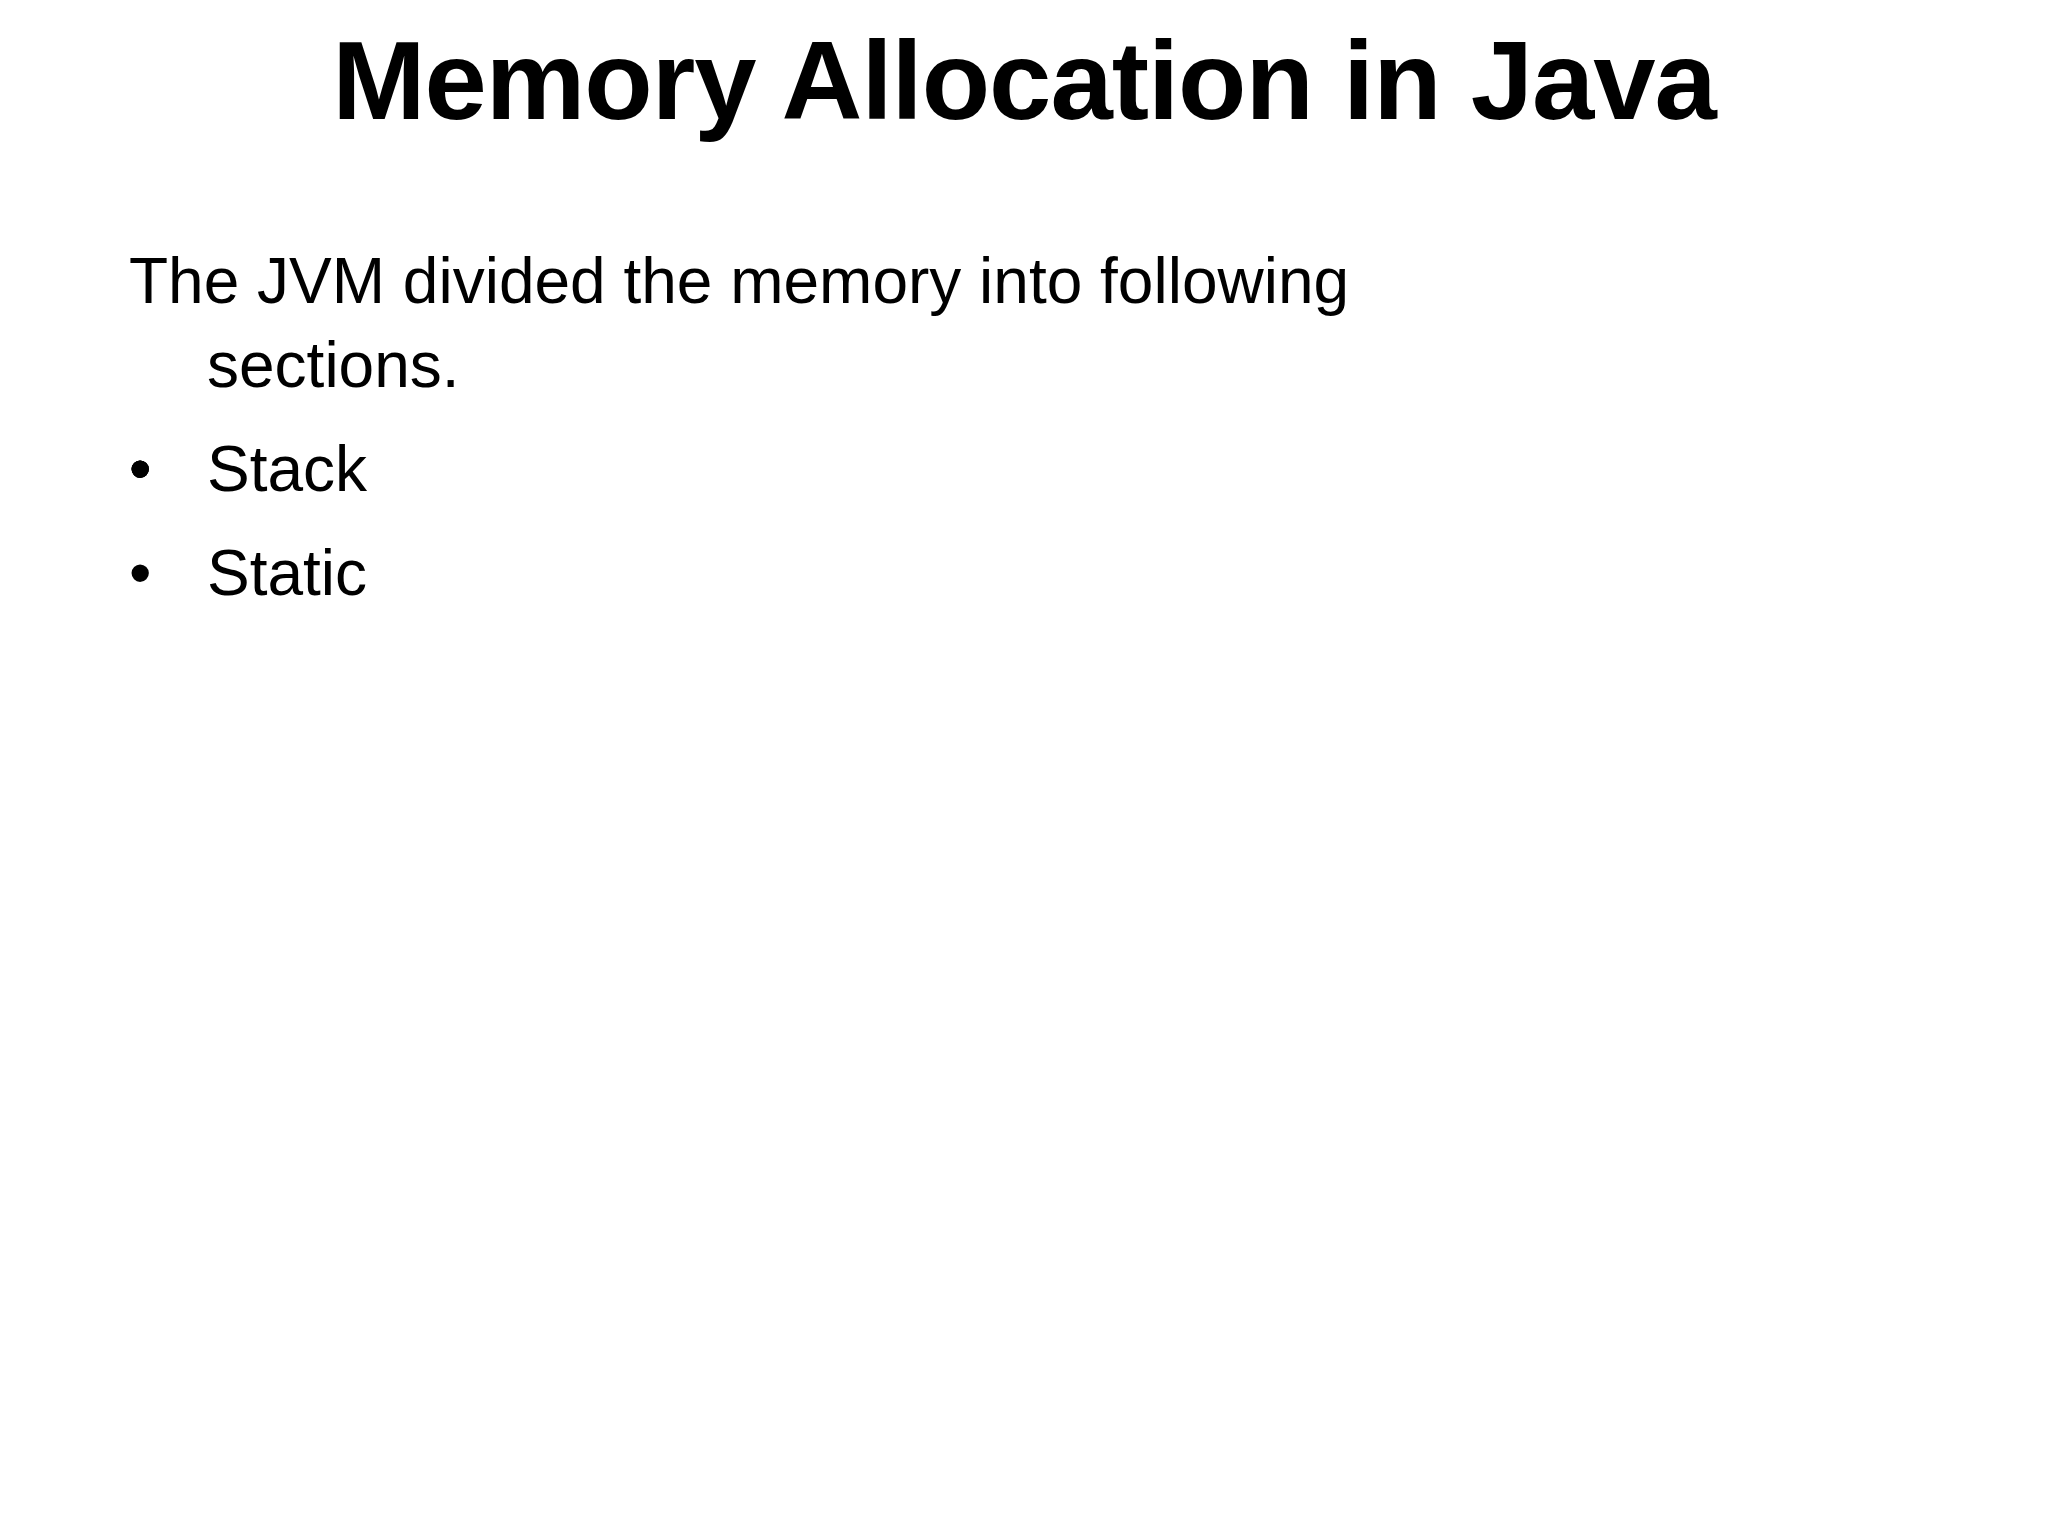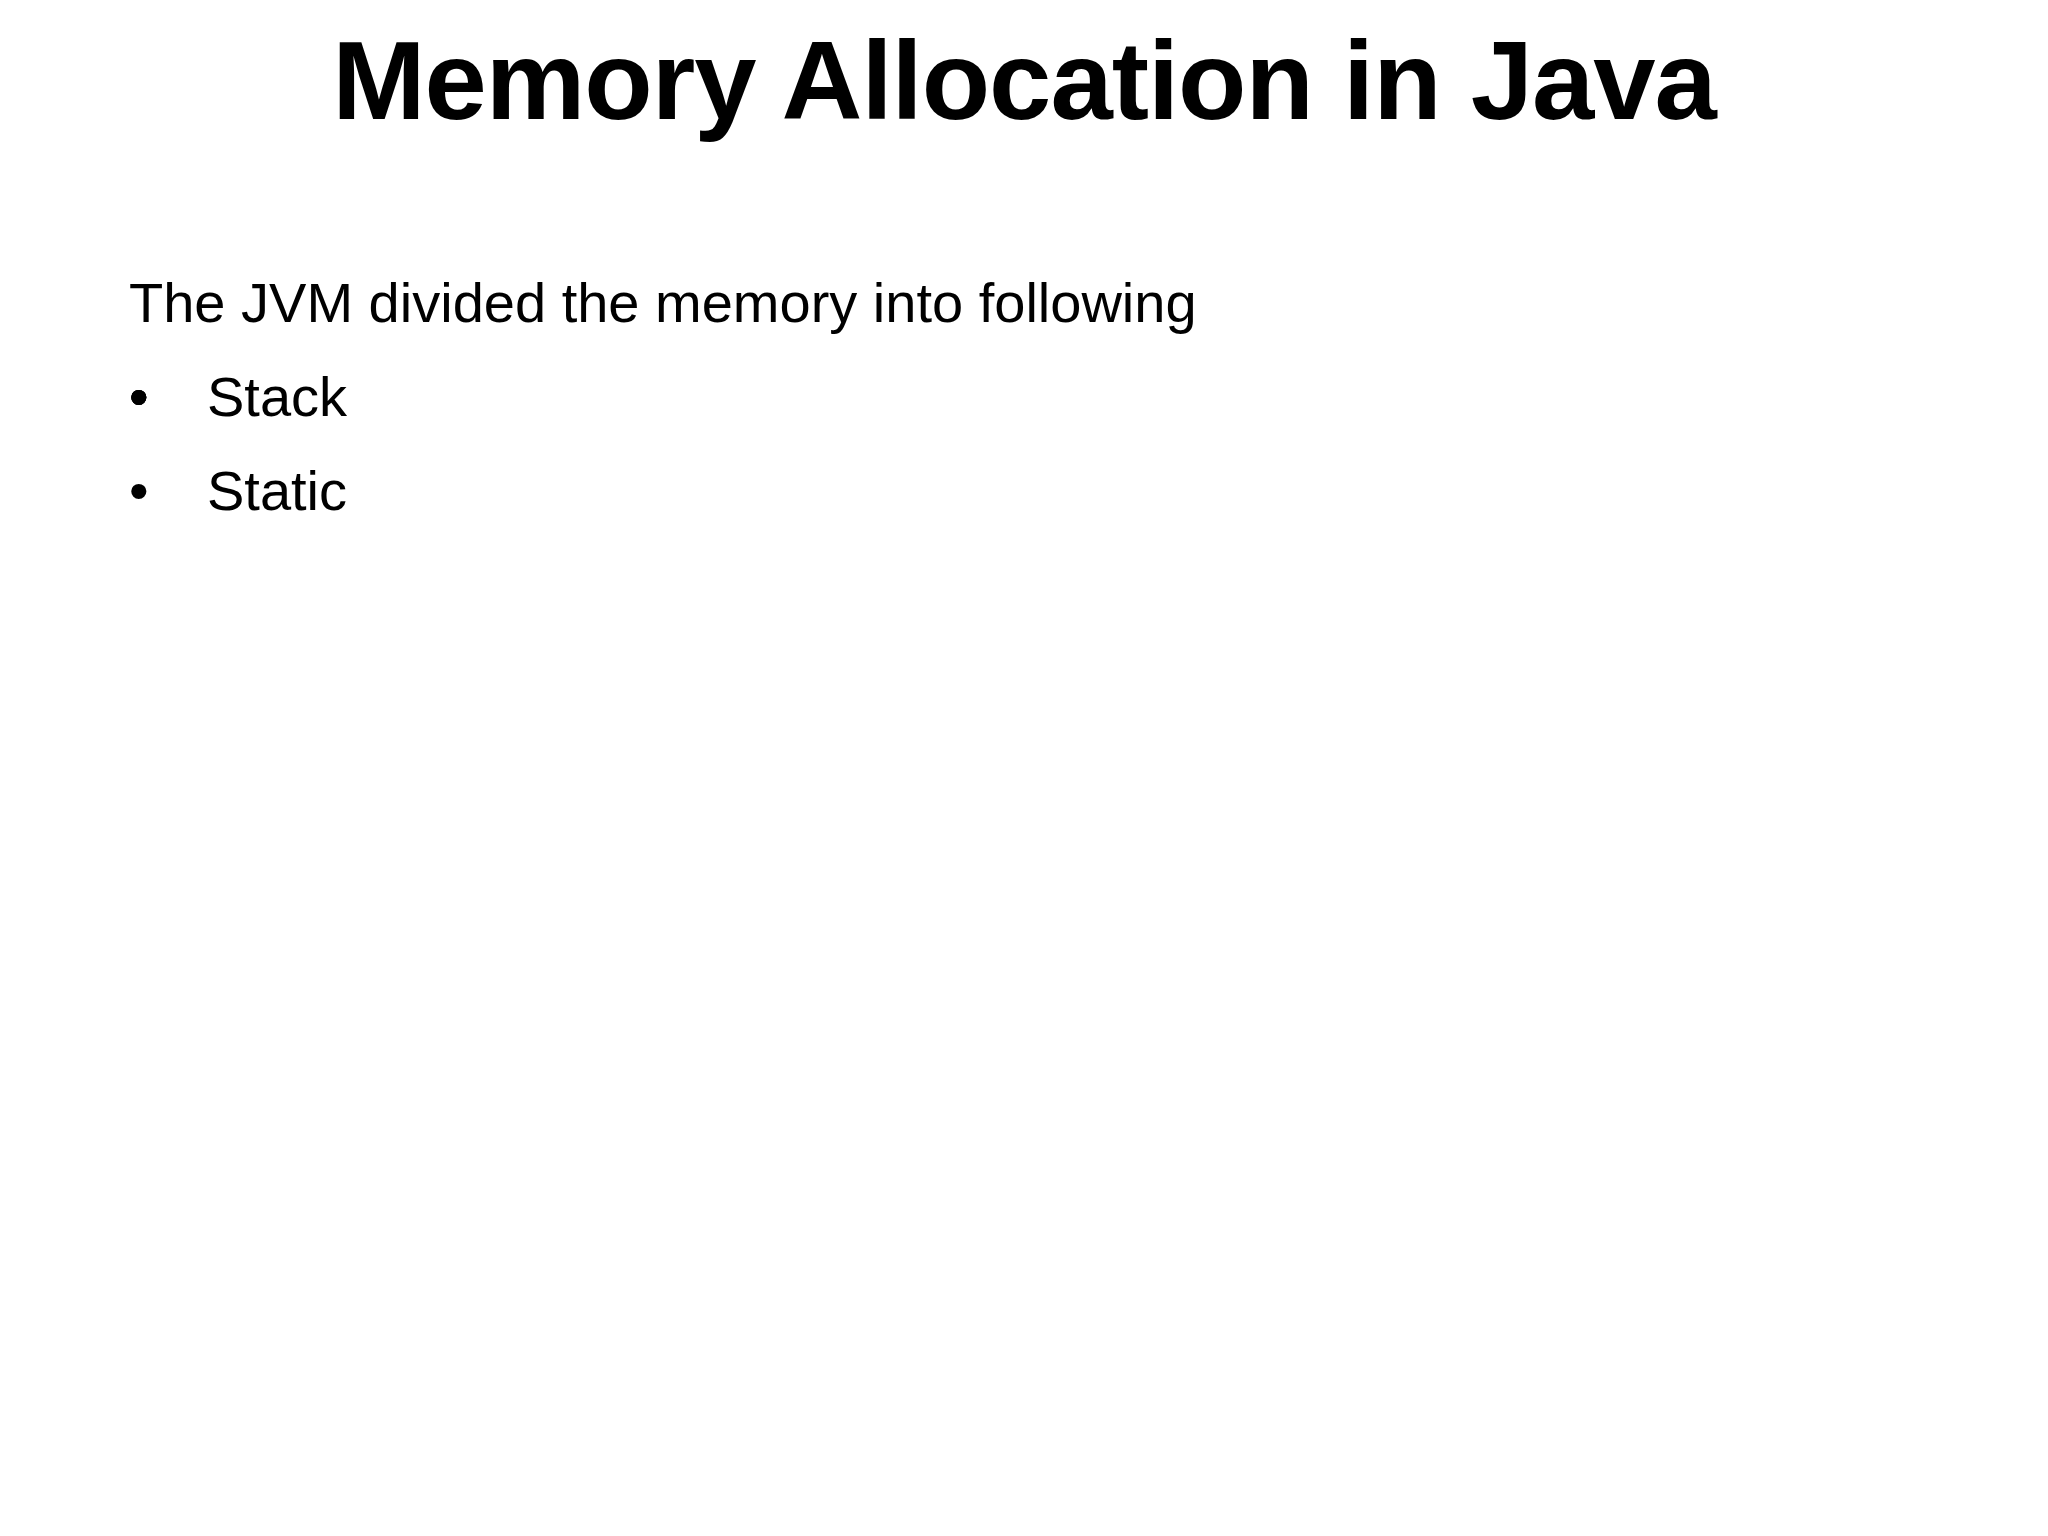--- a/index.html
+++ b/index.html
@@ -21,24 +21,24 @@
     margin: 14px 0 0 0;
     padding: 0;
     font-size: 112px;
     font-weight: bold;
     line-height: 1.2;
     text-align: center;
     letter-spacing: -1px;
     color: #000000;
   }
   .body-block {
-    margin-top: 119px;
+    margin-top: 92px;
     margin-left: 129px;
     margin-right: 80px;
-    font-size: 56px;
+    font-size: 64px;
     line-height: 1.3;
     color: #000000;
   }
   .intro {
     margin: 0;
     padding: 0;
   }
   .intro-line {
     display: block;
     white-space: nowrap;
@@ -71,20 +71,21 @@
 <body>
 
 <div class="slide">
 
   <h1 class="title">Memory Allocation in Java</h1>
 
   <div class="body-block">
 
     <p class="intro">
       <span class="intro-line">The JVM divided the memory into following</span>
+      <span class="intro-line wrapped">sections.</span>
     </p>
 
     <ul class="bullets">
       <li>
         <span class="bullet-marker">•</span>
       </li>
       <li>
         <span class="bullet-marker">•</span>
       </li>
       <li>

